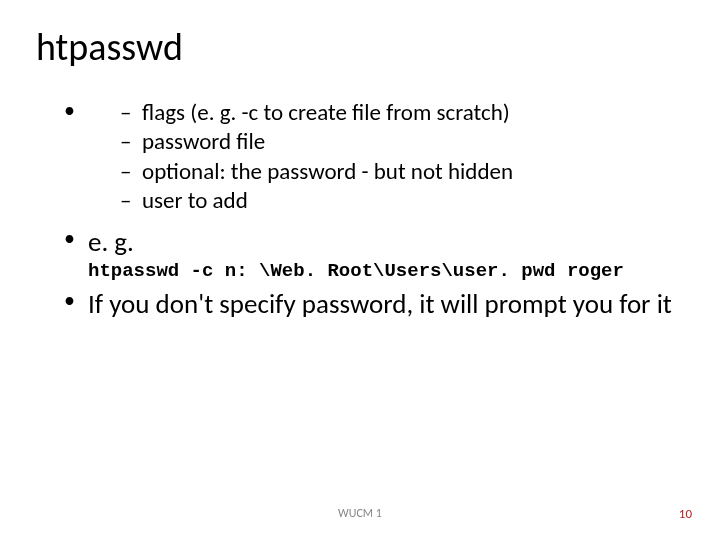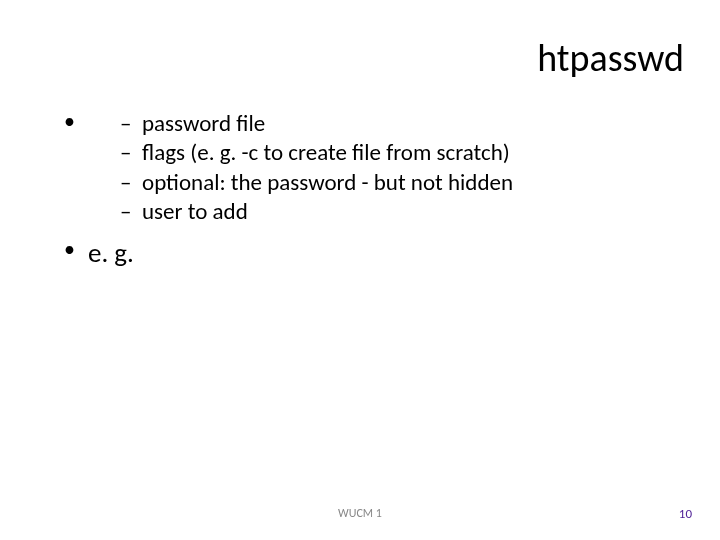--- a/index.html
+++ b/index.html
@@ -1,45 +1,47 @@
 <!DOCTYPE html>
 <html><head>
 <meta charset="utf-8">
 <style>
   * { margin: 0; padding: 0; box-sizing: border-box; }
   html, body { width: 720px; height: 540px; background: #fff; font-family: Calibri, "Segoe UI", Arial, sans-serif; color: #000; }
   .slide { position: relative; width: 720px; height: 540px; padding: 18px 36px 56px 36px; }
-  .title { text-align: right; font-size: 38px; font-weight: 400; margin-top: 17px; margin-bottom: 28px; }
+  .title { text-align: left; font-size: 38px; font-weight: 400; margin-top: 6px; margin-bottom: 28px; }
   ul.top { list-style: none; margin-left: 28px; }
   ul.top > li { position: relative; font-size: 27px; line-height: 1.18; margin-bottom: 6px; padding-left: 24px; }
   ul.top > li::before { content: "•"; position: absolute; left: 0; top: 0; font-size: 22px; }
   ul.sub { list-style: none; margin: 6px 0 10px 32px; }
   ul.sub > li { position: relative; font-size: 23px; line-height: 1.28; padding-left: 22px; }
   ul.sub > li::before { content: "–"; position: absolute; left: 0; top: 0; }
   .code { font-family: "Courier New", monospace; font-weight: bold; font-size: 19px; margin-left: 0; margin-top: 2px; margin-bottom: 2px; white-space: pre; }
   .footer { position: absolute; bottom: 14px; left: 0; width: 720px; height: 20px; }
   .footer-center { position: absolute; left: 0; width: 720px; text-align: center; font-size: 12px; color: #888; }
-  .footer-right { position: absolute; right: 28px; font-size: 13px; color: #4c1d95; }
+  .footer-right { position: absolute; right: 28px; font-size: 13px; color: #b91c1c; }
 </style>
 </head>
 <body>
 <div class="slide">
   <h1 class="title">htpasswd</h1>
 
   <ul class="top">
     <li>
       <ul class="sub">
+        <li><span>flags (e. g. -c to create file from scratch)</span></li>
         <li><span>password file</span></li>
-        <li><span>flags (e. g. -c to create file from scratch)</span></li>
         <li><span>optional: the password - but not hidden</span></li>
         <li><span>user to add</span></li>
       </ul>
     </li>
     <li>
       <span>e. g.</span>
+      <div class="code">htpasswd -c n: \Web. Root\Users\user. pwd roger</div>
     </li>
+    <li><span>If you don't specify password, it will prompt you for it</span></li>
   </ul>
 
   <div class="footer">
     <div class="footer-center">WUCM 1</div>
     <div class="footer-right">10</div>
   </div>
 </div>
 
 </body></html>

